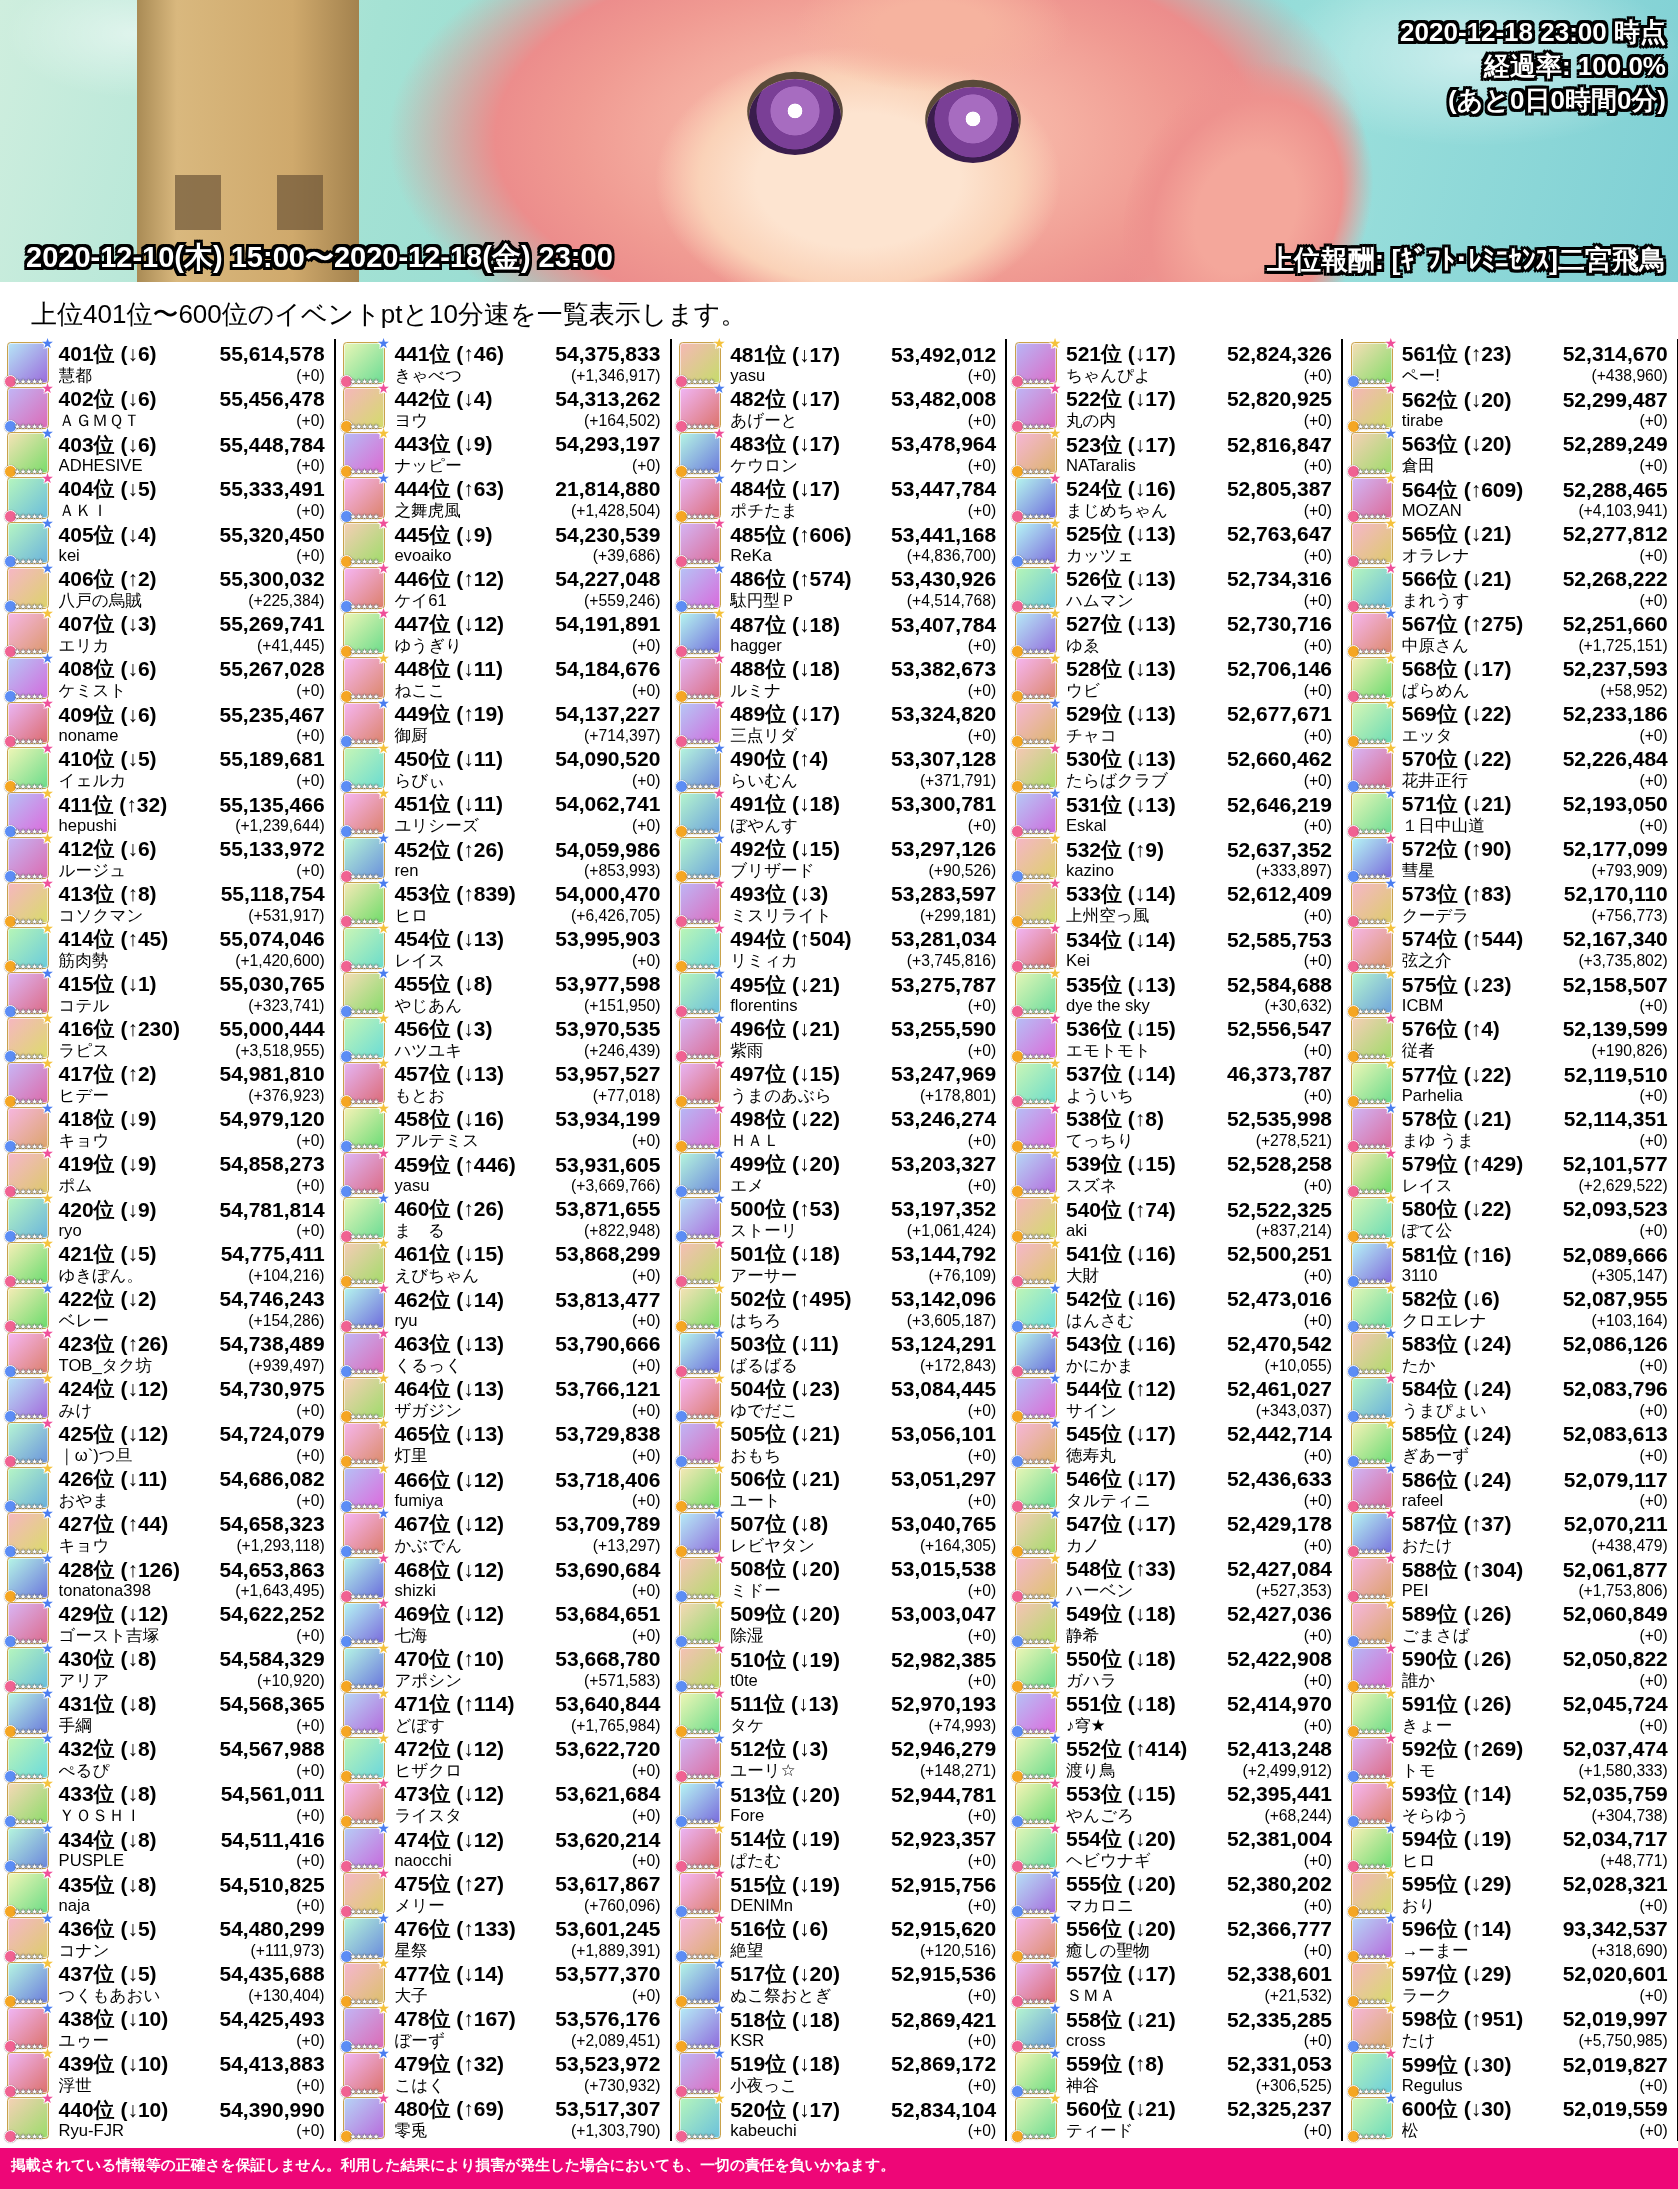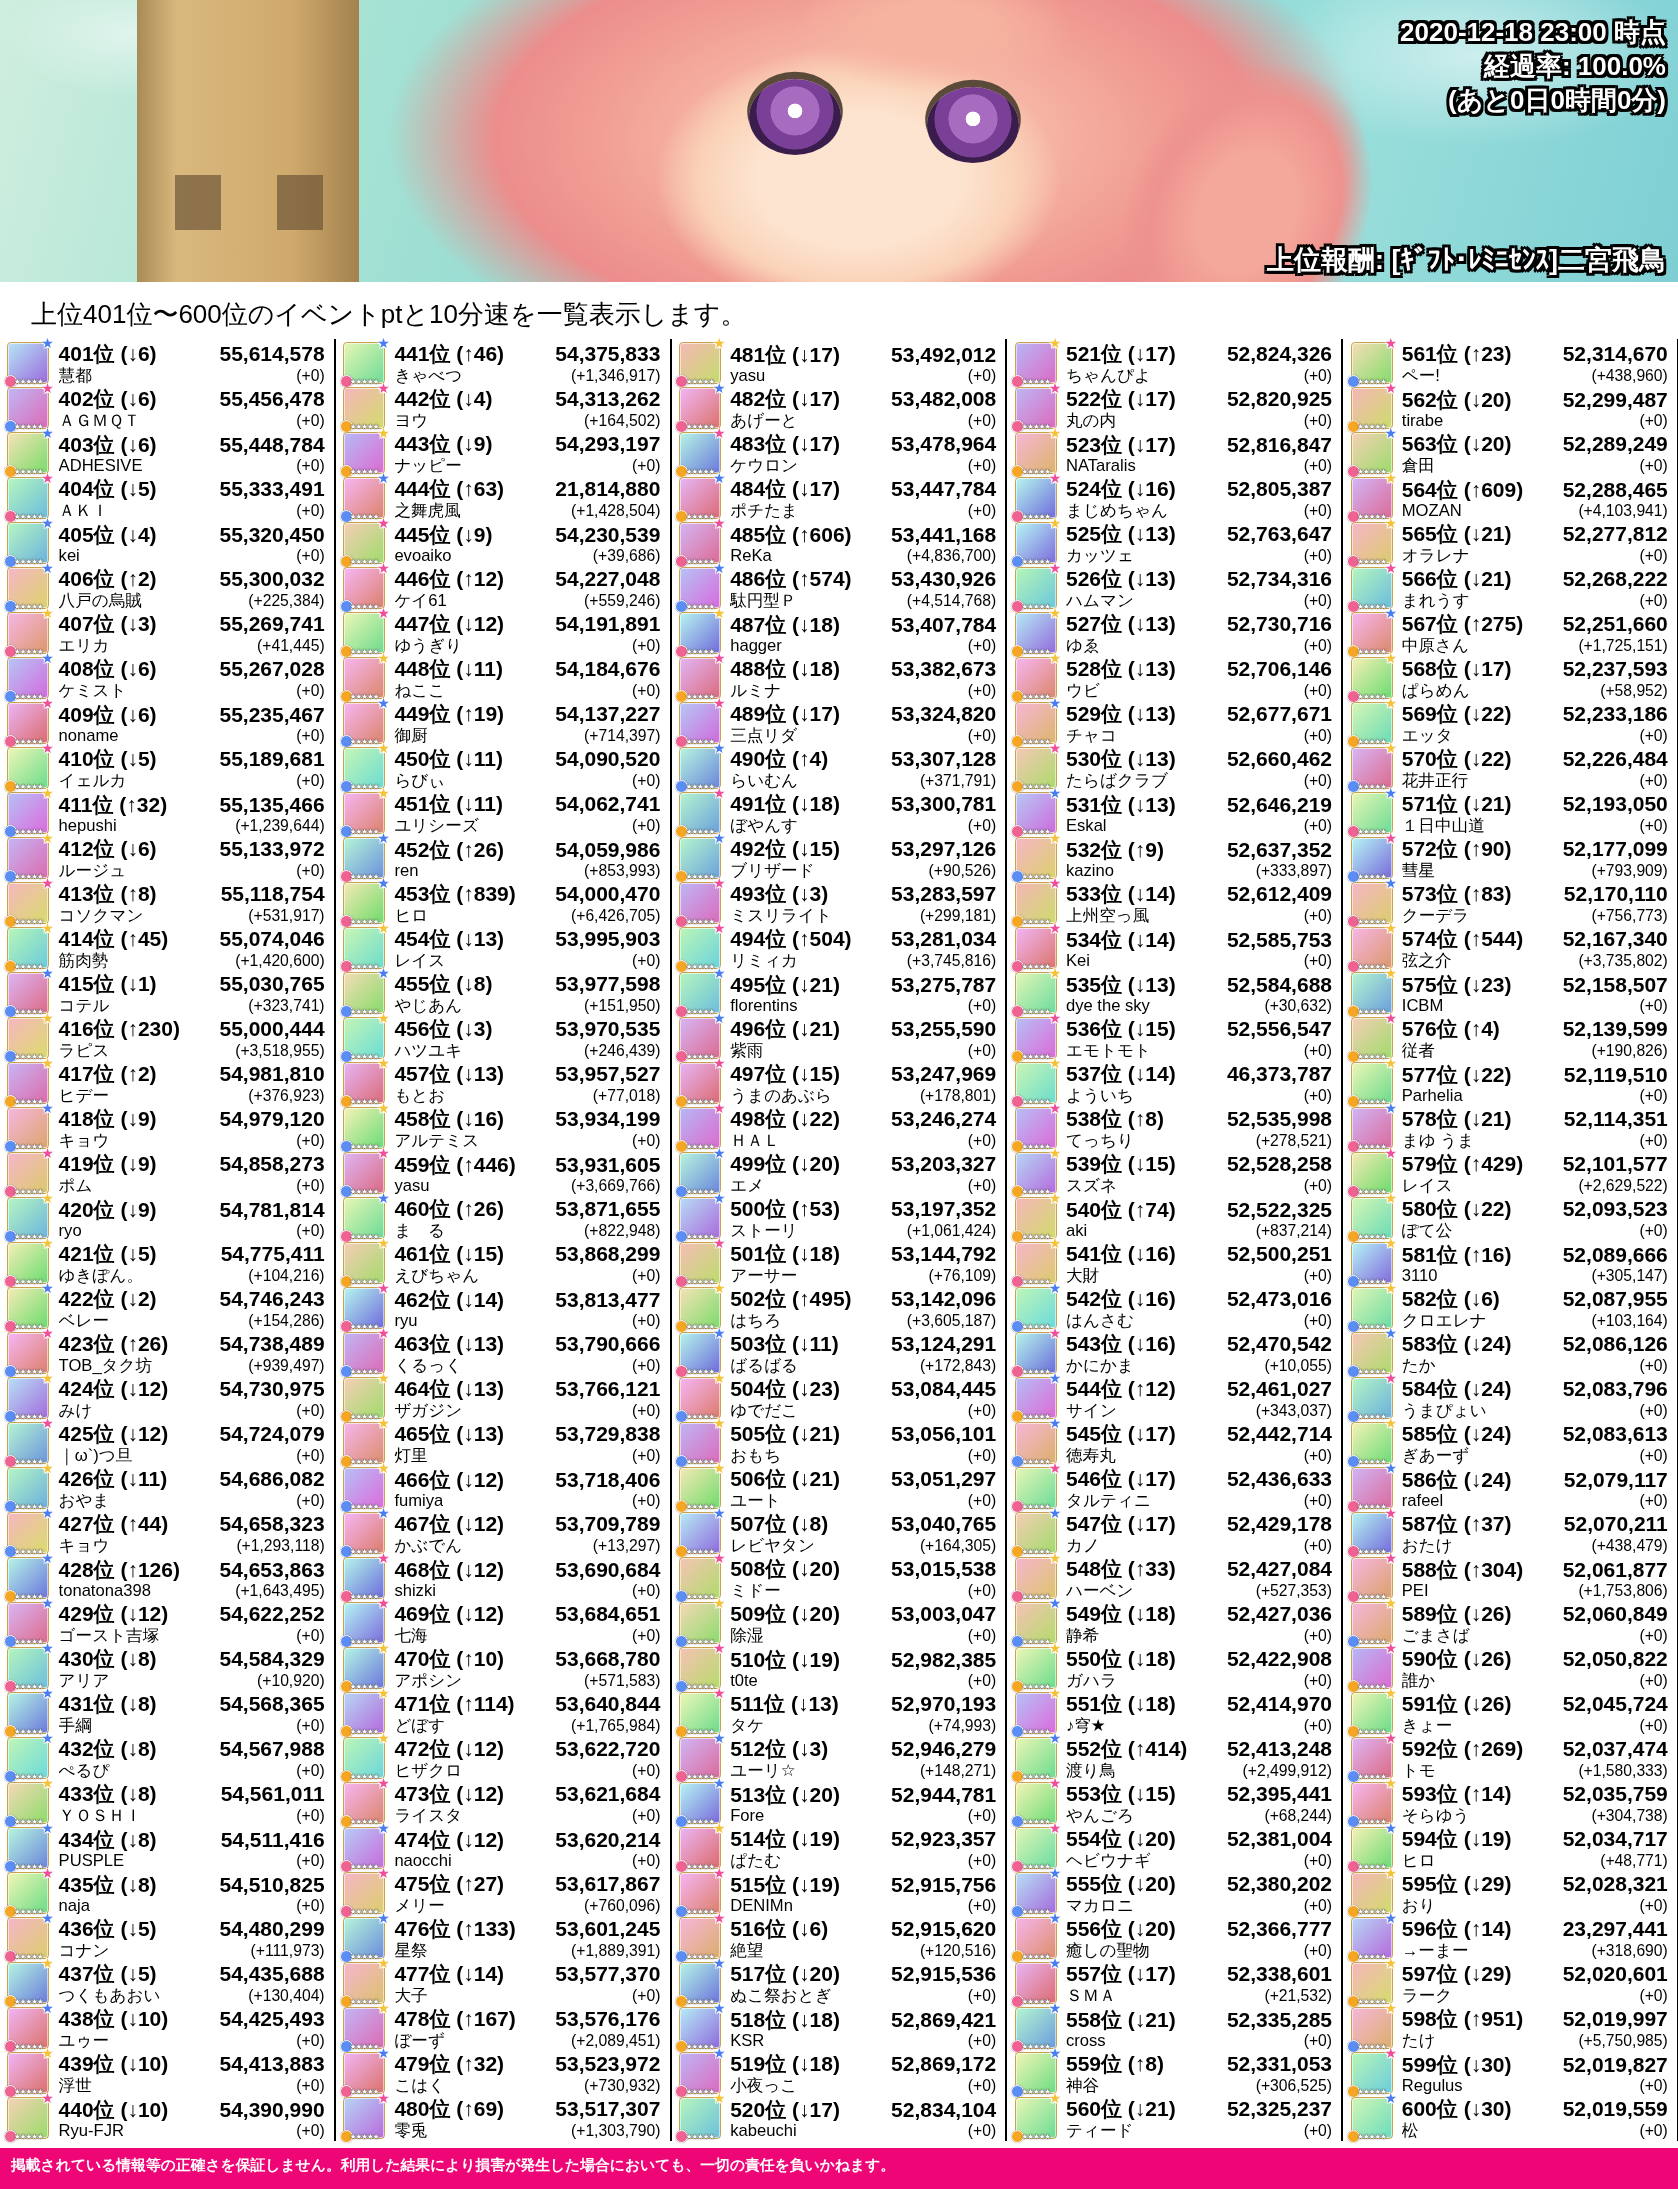--- a/index.html
+++ b/index.html
@@ -88,20 +88,21 @@
   <div class="art art-face"></div>
   <div class="art art-bang"></div>
   <div class="art art-eye art-eye-l"></div>
   <div class="art art-eye art-eye-r"></div>
 
   <div class="hd-info outline">
     <div>2020-12-18 23:00 時点</div>
     <div>経過率: 100.0%</div>
     <div>(あと0日0時間0分)</div>
   </div>
+  <div class="hd-period outline">2020-12-10(木) 15:00〜2020-12-18(金) 23:00</div>
   <div class="hd-reward outline">上位報酬: [ｷﾞﾌﾄ･ﾚﾐﾆｾﾝｽ]二宮飛鳥</div>
 </div>
 
 <div class="subtitle">上位401位〜600位のイベントptと10分速を一覧表示します。</div>
 
 <div class="list" id="list">
     <div class="col">
       <div class="row">
         <div class="avatar" style="background: linear-gradient(135deg, rgb(182, 230, 246), rgb(154, 106, 220));">
           <span class="av-star" style="color: rgb(74, 125, 240);">★</span>
@@ -3427,21 +3428,21 @@
       </div>
       <div class="row">
         <div class="avatar" style="background: linear-gradient(135deg, rgb(182, 214, 246), rgb(182, 106, 220));">
           <span class="av-star" style="color: rgb(74, 125, 240);">★</span>
           <span class="av-attr" style="background: rgb(245, 166, 35);"></span>
           <span class="av-lv">★★★★★</span>
         </div>
         <div class="body">
           <div class="l1">
             <span class="rank">596位 (↑14)</span>
-            <span class="pts">23,297,441</span>
+            <span class="pts">93,342,537</span>
           </div>
           <div class="l2">
             <span class="nm">→ーまー</span>
             <span class="dl">(+318,690)</span>
           </div>
         </div>
       </div>
       <div class="row">
         <div class="avatar" style="background: linear-gradient(135deg, rgb(246, 182, 190), rgb(214, 220, 106));">
           <span class="av-star" style="color: rgb(245, 194, 60);">★</span>

